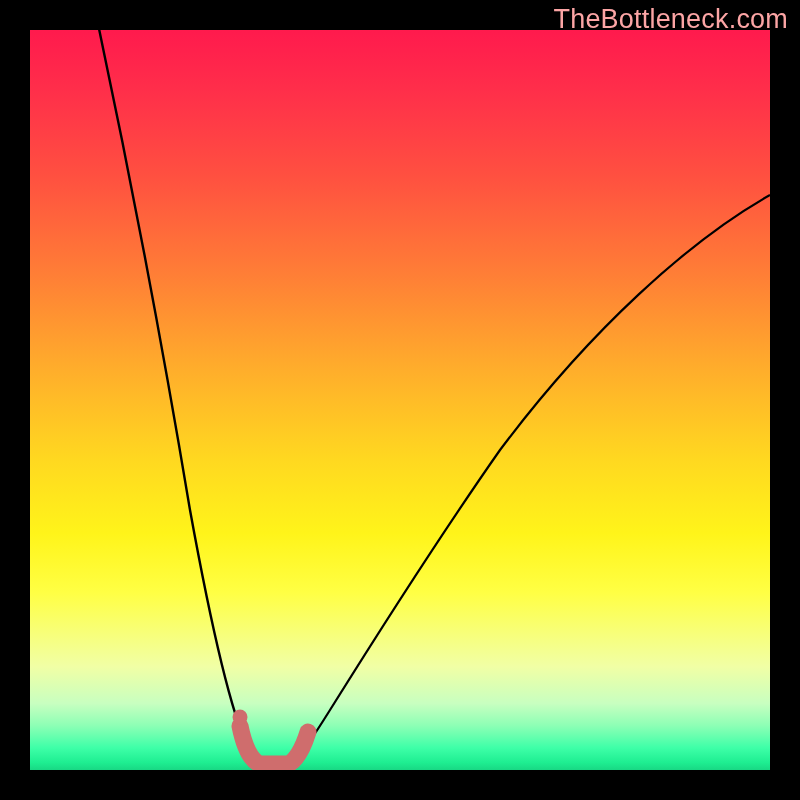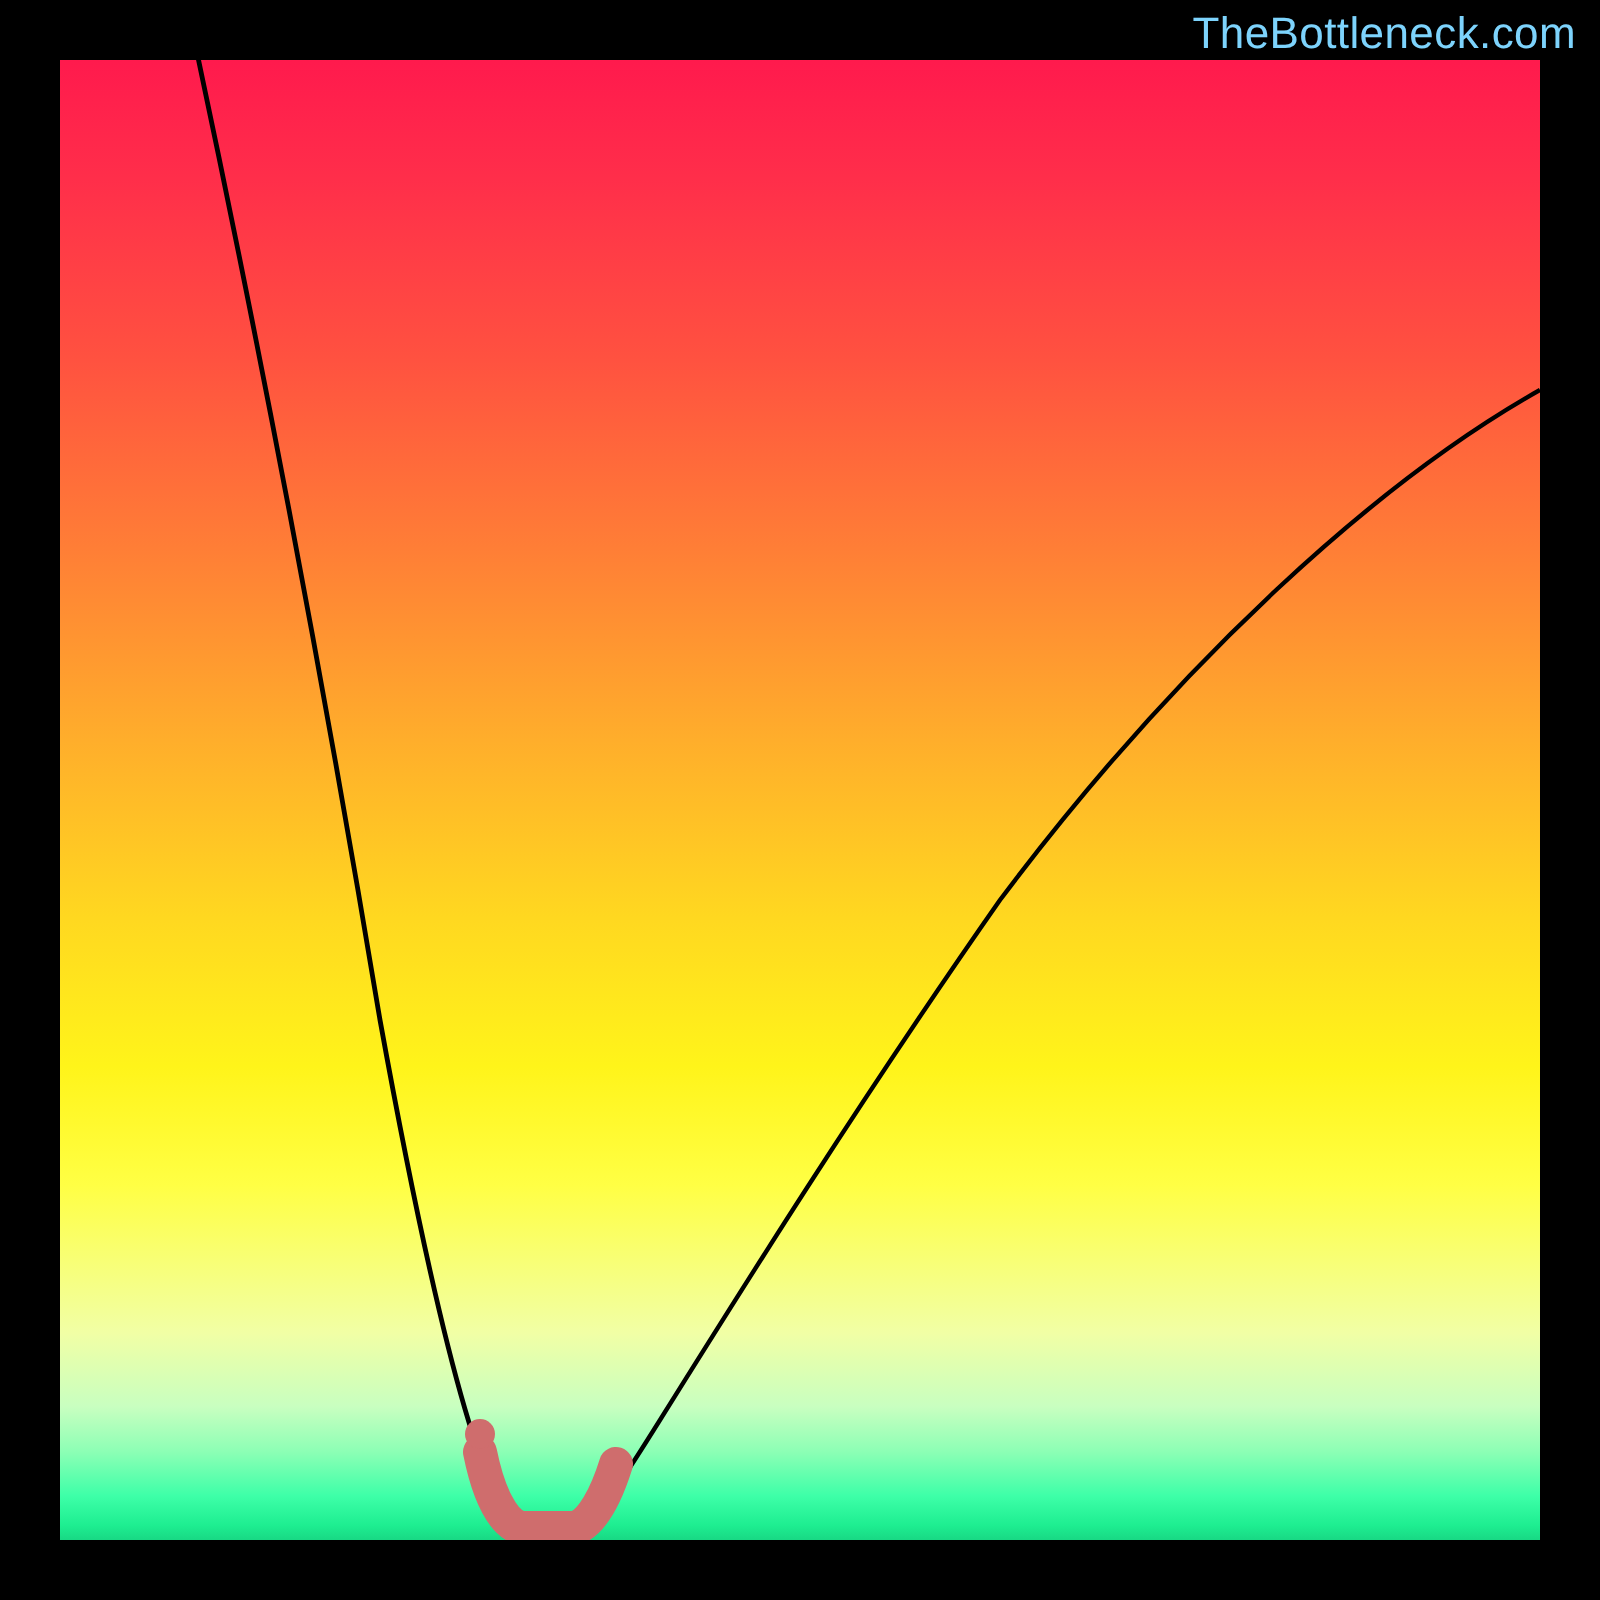--- a/index.html
+++ b/index.html
@@ -45,22 +45,22 @@
       #8dffb5 94%,
       #3effa8 97%,
       #1eee91 99%,
       #18d884 100%
     );
   }
   .watermark {
     position: absolute;
     top: 4px;
     right: 12px;
-    color: #7dd3fc;
-    font-size: 22px;
+    color: #fca5a5;
+    font-size: 27px;
     font-weight: 500;
     letter-spacing: 0.2px;
     z-index: 50;
   }
   svg.curves {
     position: absolute;
     inset: 0;
     width: 100%;
     height: 100%;
   }

